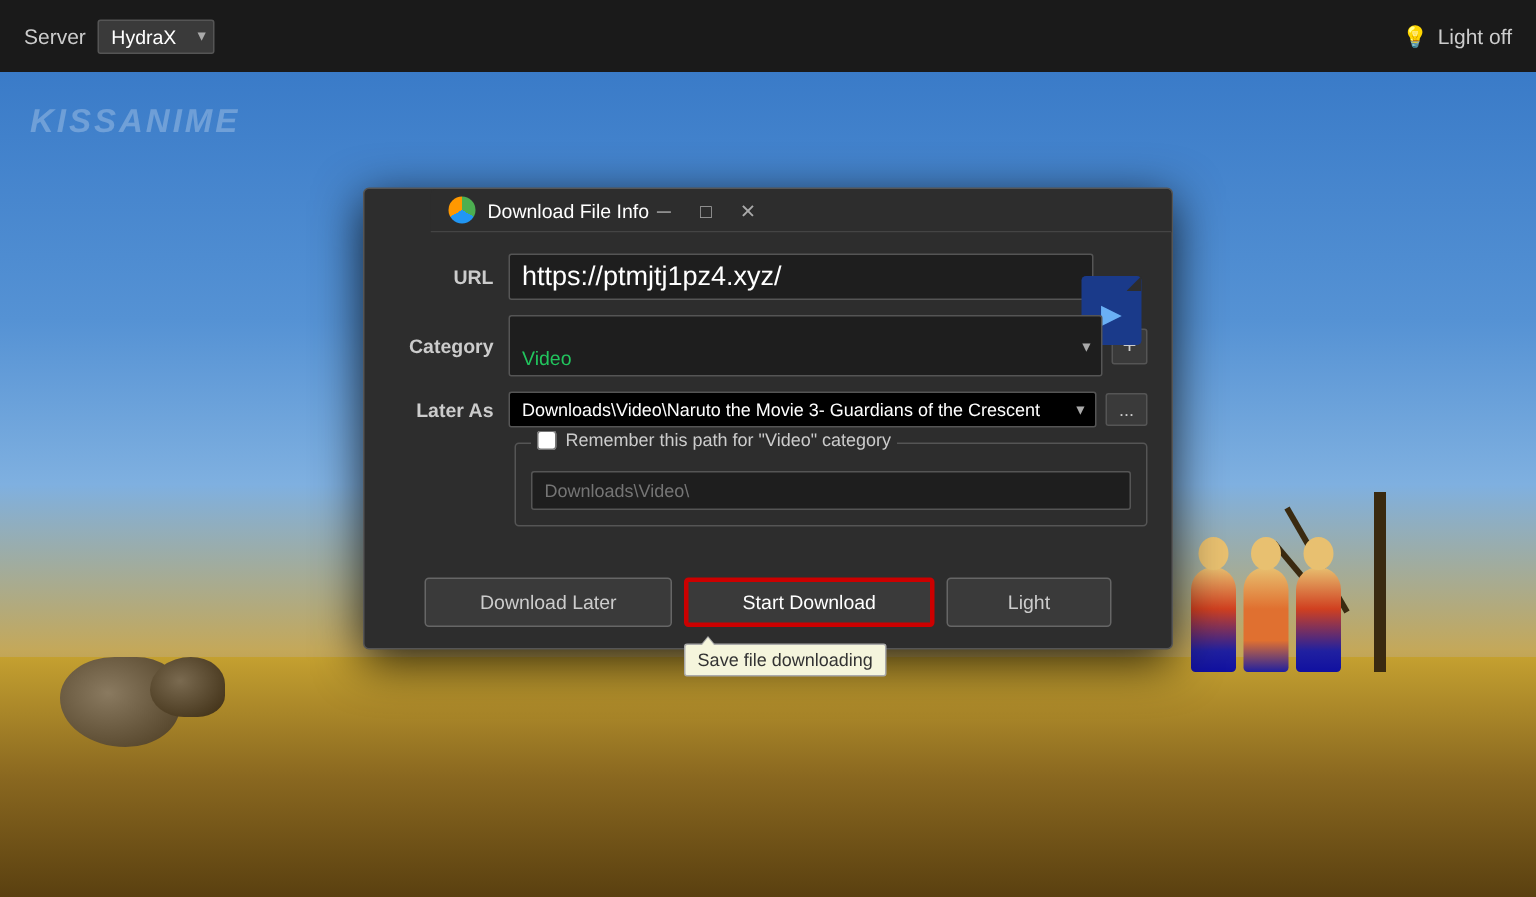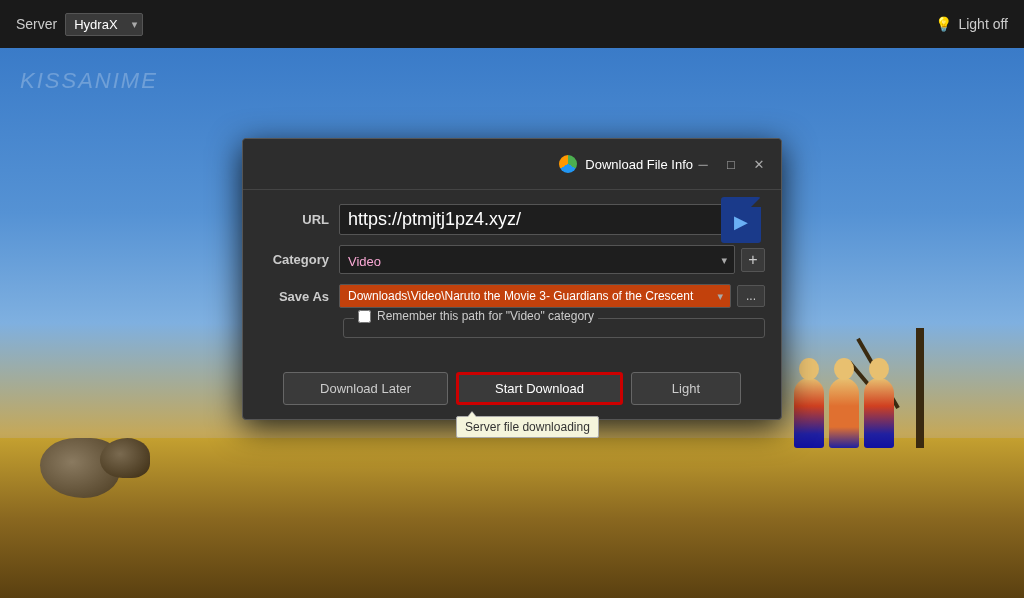--- a/index.html
+++ b/index.html
@@ -88,21 +88,21 @@
       overflow: hidden;
     }
 
     
     .bg-watermark {
       position: absolute;
       top: 20px;
       left: 20px;
       color: rgba(255,255,255,0.25);
       font-size: 22px;
-      font-weight: normal;
+      font-weight: bold;
       letter-spacing: 2px;
       font-style: italic;
     }
 
     
     .bg-ground {
       position: absolute;
       bottom: 0;
       left: 0;
       right: 0;
@@ -218,25 +218,26 @@
       width: 540px;
       box-shadow: 0 8px 32px rgba(0,0,0,0.8);
       position: relative;
       margin-top: -40px;
     }
 
     
     #dialog-titlebar {
       background: #2d2d2d;
       border-bottom: 1px solid #444;
-      padding: 15px 12px;
-      display: flex;
-      align-items: center;
-      justify-content: flex-end;
+      padding: 4px 12px;
+      display: flex;
+      align-items: center;
+      justify-content: flex-start;
       border-radius: 4px 4px 0 0;
+      margin-left: 44px;
     }
 
     #dialog-title-left {
       display: flex;
       align-items: center;
       gap: 8px;
     }
 
     #dialog-icon {
       width: 18px;
@@ -322,22 +323,22 @@
       top: 50%;
       transform: translateY(-50%);
       pointer-events: none;
       font-size: 11px;
     }
 
     .category-select {
       width: 100%;
       background: #1e1e1e;
       border: 1px solid #555;
-      color: #f9a8d4;
-      padding: 8px 24px 4px 8px;
+      color: #22c55e;
+      padding: 20px 24px 4px 8px;
       font-size: 13px;
       border-radius: 2px;
       appearance: none;
       -webkit-appearance: none;
       cursor: pointer;
       outline: none;
     }
 
     .add-btn {
       background: #3a3a3a;
@@ -373,21 +374,21 @@
       position: absolute;
       right: 8px;
       top: 50%;
       transform: translateY(-50%);
       pointer-events: none;
       font-size: 11px;
     }
 
     .save-as-input {
       width: 100%;
-      background: #c2410c;
+      background: #000000;
       border: 1px solid #555;
       color: #ffffff;
       padding: 4px 24px 4px 8px;
       font-size: 12px;
       border-radius: 2px;
       appearance: none;
       -webkit-appearance: none;
       cursor: pointer;
       outline: none;
     }
@@ -626,44 +627,45 @@
               <option>Documents</option>
               <option>Programs</option>
               <option>Other</option>
             </select>
           </div>
           <button class="add-btn">+</button>
         </div>
       </div>
 
       <div class="form-row">
-        <span class="form-label">Save As</span>
+        <span class="form-label">Later As</span>
         <div class="save-as-row">
           <div class="save-as-input-wrapper">
             <select class="save-as-input">
               <option>Downloads\Video\Naruto the Movie 3- Guardians of the Crescent</option>
             </select>
           </div>
           <button class="browse-btn">...</button>
         </div>
       </div>
 
       <div id="remember-section">
         <div id="remember-checkbox-row">
           <input type="checkbox" id="remember-checkbox" style="">
           <label id="remember-label" for="remember-checkbox">Remember this path for "Video" category</label>
         </div>
+        <input type="text" id="remember-path-input" placeholder="Downloads\Video\" style="">
       </div>
 
 
     </div>
 
     <div id="dialog-buttons">
       <button class="dlg-btn">Download Later</button>
       <div style="position:relative;">
         <button class="dlg-btn primary">Start Download</button>
-        <div id="start-tooltip" style="top: 44px; left: 0px;">Server file downloading</div>
+        <div id="start-tooltip" style="top: 44px; left: 0px;">Save file downloading</div>
       </div>
       <button class="dlg-btn">Light</button>
     </div>
 
   </div>
 </div>
 
 </body></html>

